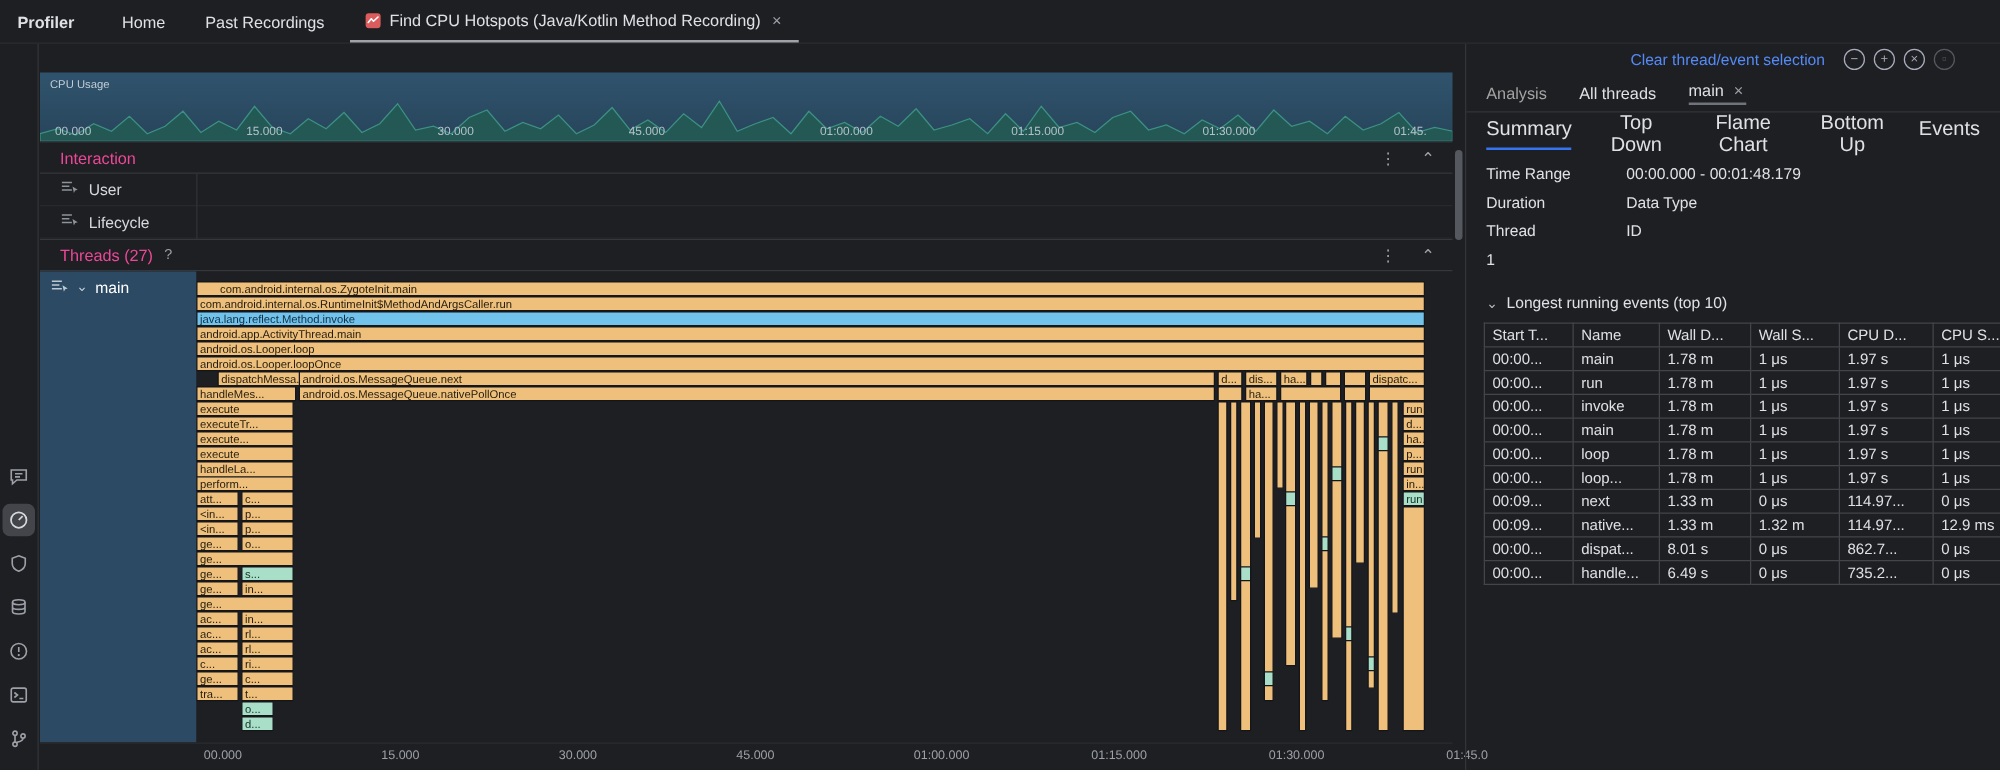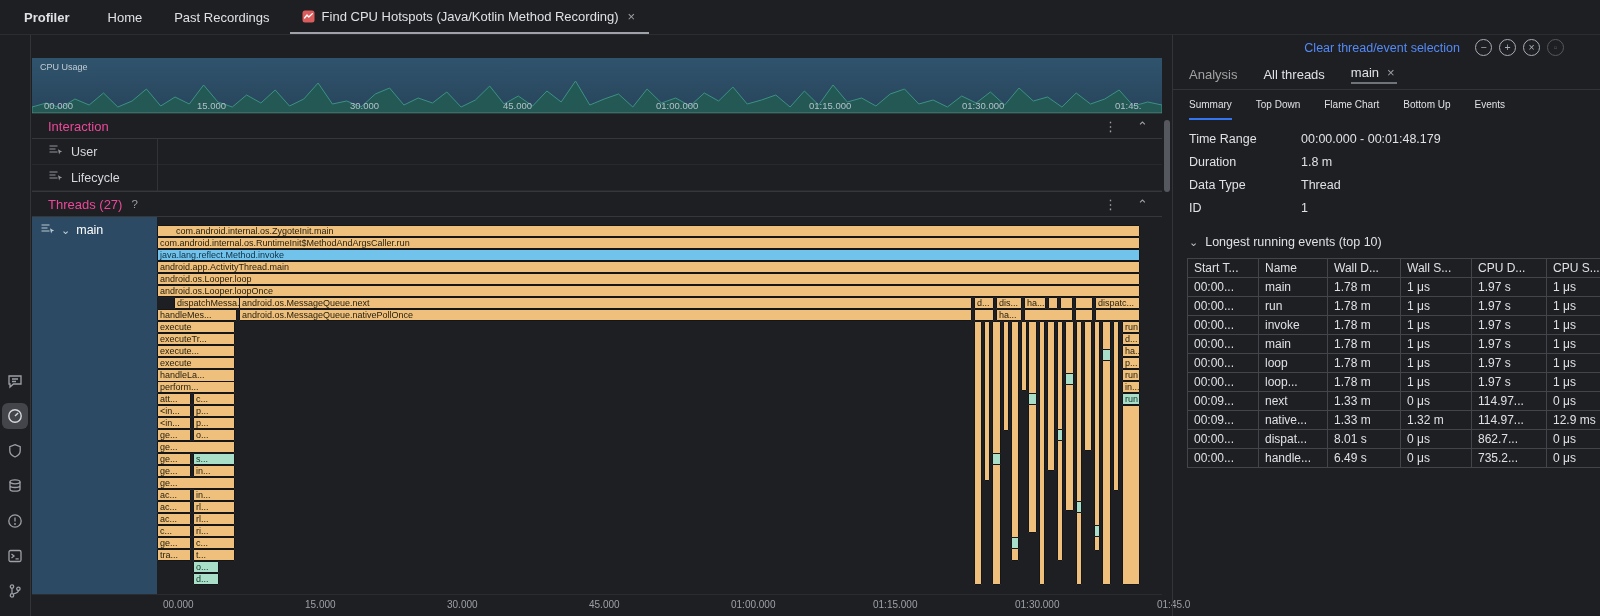--- a/index.html
+++ b/index.html
@@ -1,21 +1,21 @@
 <!DOCTYPE html>
 <html><head>
 <meta charset="utf-8">
 <style>
   html,body{margin:0;padding:0;background:#1e1f22;overflow:hidden}
   body{width:1600px;height:616px;font-family:"Liberation Sans",sans-serif;color:#dfe1e5;font-size:13px}
   .app{position:relative;width:1600px;height:616px;background:#1e1f22}
 
   
   .tabbar{position:absolute;left:0;top:0;width:100%;height:35px;display:flex;align-items:stretch;border-bottom:1px solid #2b2d31;box-sizing:border-box}
-  .app-title{font-weight:bold;padding:0 22px 0 24px;display:flex;align-items:center}
+  .app-title{font-weight:bold;padding:0 22px 0 14px;display:flex;align-items:center}
   .navtab{background:none;border:none;color:#dfe1e5;font:inherit;padding:0 16px;cursor:pointer;display:flex;align-items:center}
   .doc-tab{display:flex;align-items:center;gap:7px;padding:0 12px;margin-left:4px;border-bottom:2px solid #9fa2a8;cursor:pointer;box-sizing:border-box}
   .doc-tab-label{color:#dfe1e5}
   .tab-close{color:#9da0a8;font-size:13px;padding:0 2px;cursor:pointer}
   .rec-icon{display:inline-flex}
 
   
   .toolstrip{position:absolute;left:0;top:35px;width:31px;bottom:0;border-right:1px solid #323438;display:flex;flex-direction:column;justify-content:flex-end;align-items:center;gap:9px;padding-bottom:12px;box-sizing:border-box}
   .toolbtn{width:26px;height:26px;display:flex;align-items:center;justify-content:center;border-radius:6px;cursor:pointer}
   .toolbtn.selected{background:#43454a}
@@ -60,21 +60,21 @@
   .clear-link{color:#548af7;font-size:12.5px;cursor:pointer;text-decoration:none;margin-right:8px}
   .circle{width:15px;height:15px;border:1.2px solid #a8adbd;border-radius:50%;color:#a8adbd;display:inline-flex;align-items:center;justify-content:center;font-size:10.5px;line-height:1;cursor:pointer}
   .circle.disabled{border-color:#55585e;color:#55585e;cursor:default}
 
   .panel-tabs{height:30px;display:flex;align-items:center;gap:26px;padding:0 16px;border-bottom:1px solid #323438;box-sizing:border-box}
   .panel-label{color:#a3a3a3}
   .ptab{background:none;border:none;color:#dfe1e5;font:inherit;cursor:pointer;display:flex;align-items:center;gap:6px;padding:0}
   .ptab.active{border-bottom:2px solid #6f737a;padding-bottom:2px}
 
   .sub-tabs{height:30px;display:flex;align-items:stretch;gap:24px;padding:0 16px}
-  .stab{background:none;border:none;border-bottom:2px solid transparent;color:#dfe1e5;font:inherit;font-size:10px;cursor:pointer;padding:0}
+  .stab{background:none;border:none;border-bottom:2px solid transparent;color:#dfe1e5;font:inherit;font-size:16px;cursor:pointer;padding:0}
   .stab.active{border-bottom-color:#3574f0}
 
   .kv{display:grid;grid-template-columns:112px 1fr;row-gap:9px;padding:12px 16px 8px;font-size:12.5px}
   .kv span{white-space:nowrap}
 
   .events-head{display:flex;align-items:center;gap:7px;padding:12px 16px 7px;font-size:12.5px;cursor:pointer}
   .events-head .chev{color:#c0c3c9;font-size:11px}
 
   table.events{border-collapse:collapse;table-layout:fixed;width:372px;margin:2px 0 0 14px;font-size:12px}
   table.events th,table.events td{border:1px solid #43454a;padding:1px 6px;height:16px;text-align:left;font-weight:normal;white-space:nowrap;overflow:hidden;color:#dfe1e5}
@@ -356,21 +356,20 @@
       <button class="stab">Top Down</button>
       <button class="stab">Flame Chart</button>
       <button class="stab">Bottom Up</button>
       <button class="stab">Events</button>
     </div>
 
     <div class="kv">
         <span>Time Range</span>
         <span>00:00.000 - 00:01:48.179</span>
         <span>Duration</span>
-        <span>1.8 m</span>
         <span>Data Type</span>
         <span>Thread</span>
         <span>ID</span>
         <span>1</span>
       </div>
 
     <div class="events-head">
       <span class="chev">⌄</span>
       <span>Longest running events (top 10)</span>
     </div>

